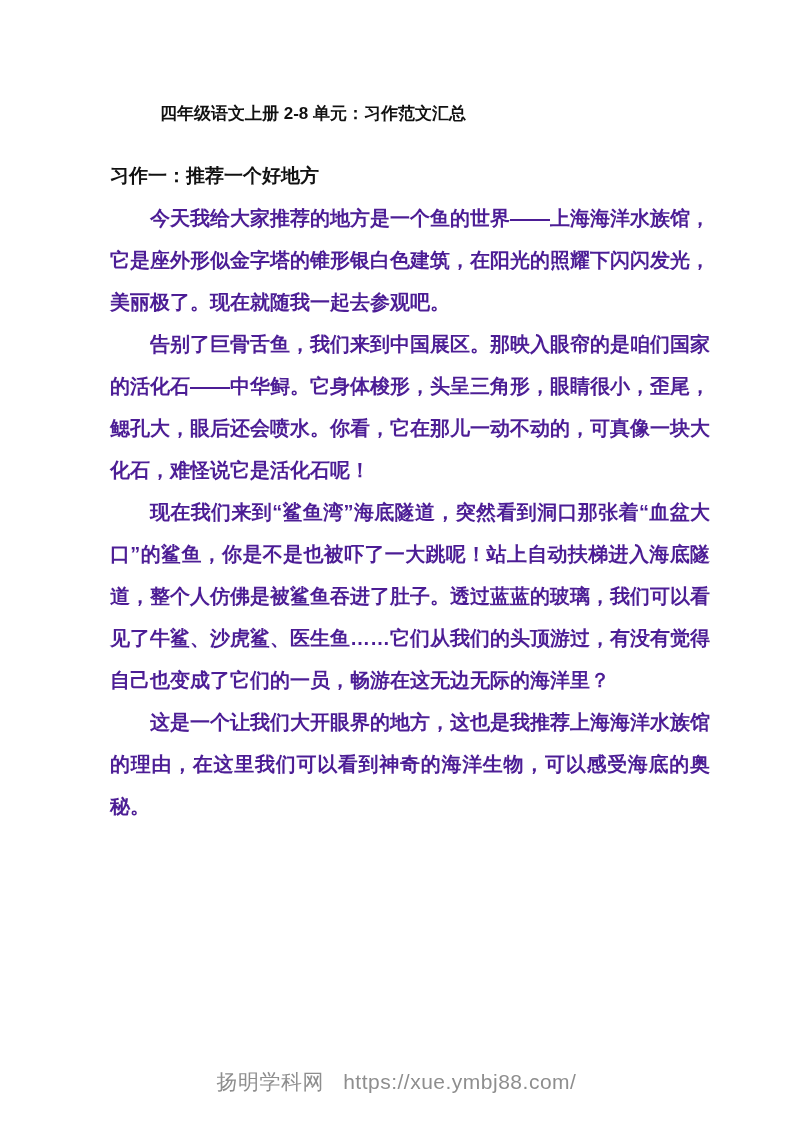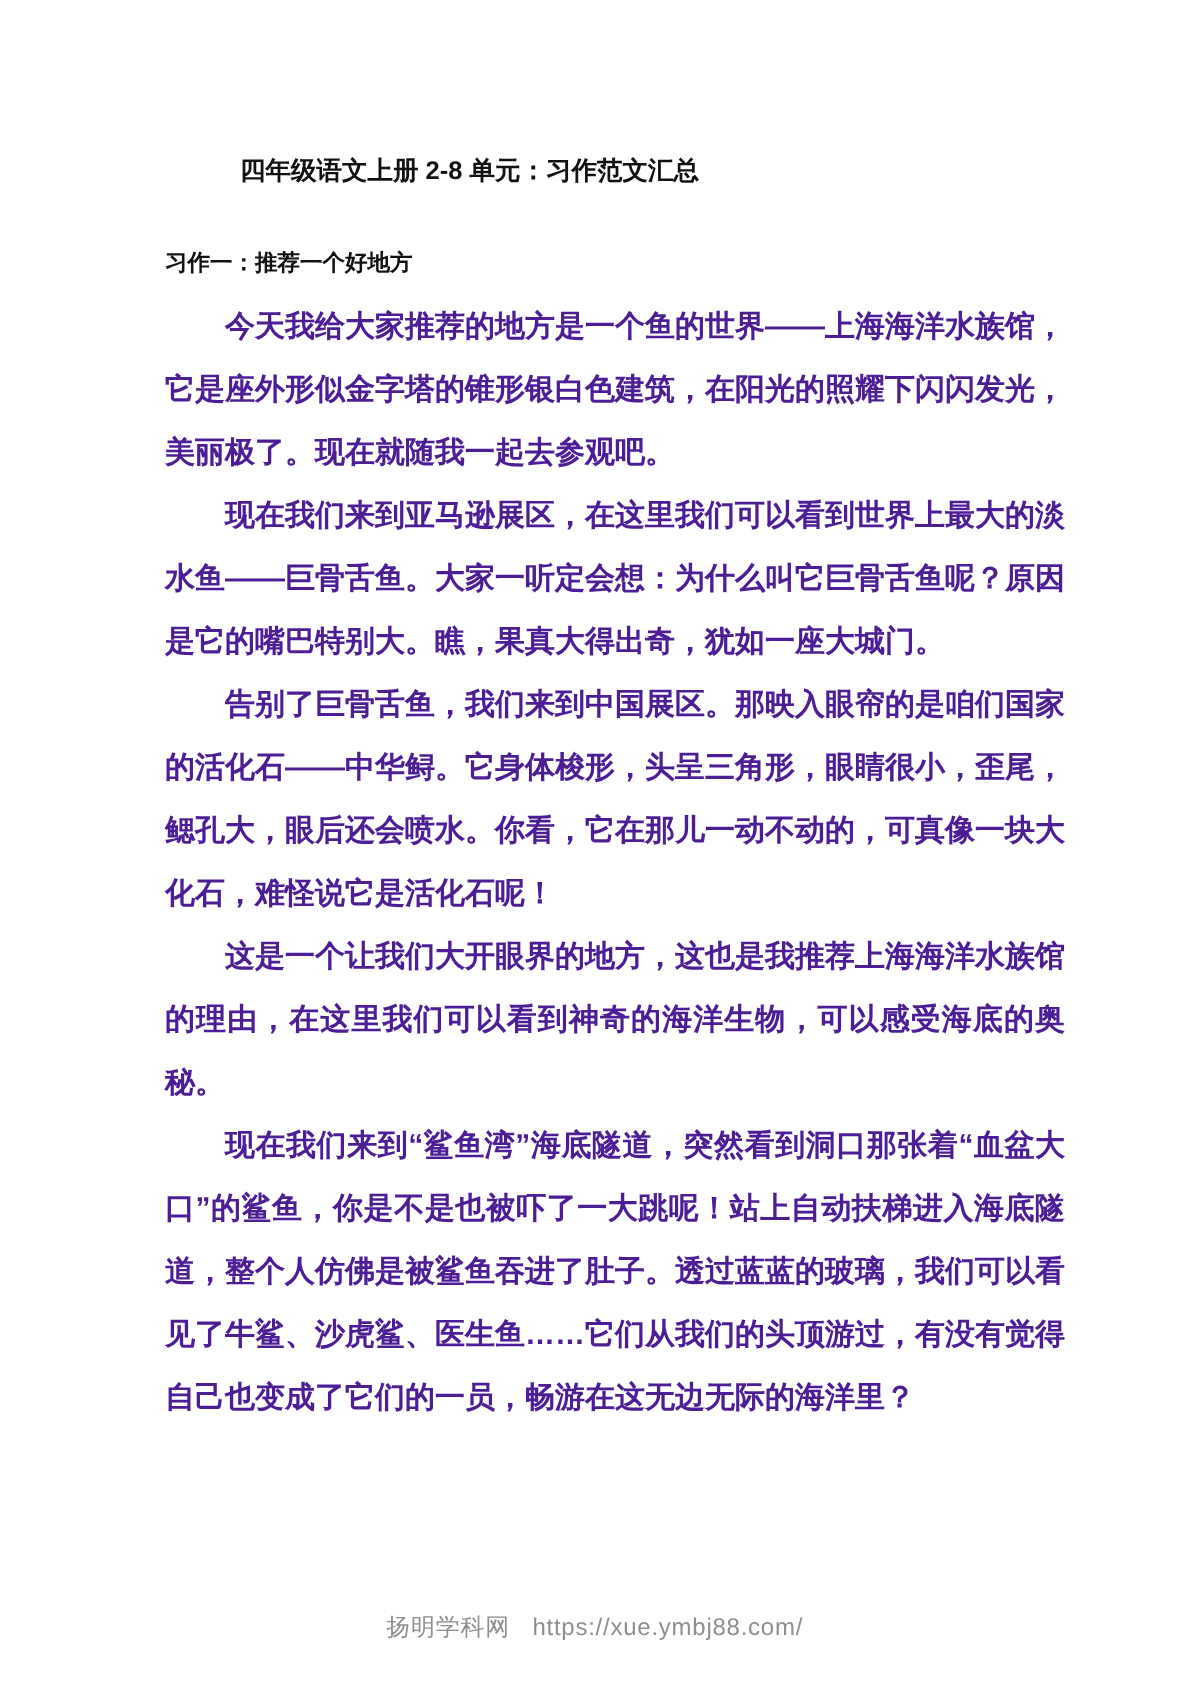--- a/index.html
+++ b/index.html
@@ -24,21 +24,21 @@
   }
   .doc-title {
     font-size: 17px;
     font-weight: 700;
     line-height: 22px;
     margin: 0 0 0 50px;
     color: #111111;
     white-space: nowrap;
   }
   .section-heading {
-    font-size: 15px;
+    font-size: 19px;
     font-weight: 700;
     line-height: 26px;
     margin: 38px 0 0 0;
     color: #111111;
   }
   .essay-title {
     font-size: 19px;
     font-weight: 700;
     line-height: 26px;
     text-align: center;
@@ -57,43 +57,42 @@
     text-indent: 2em;
     color: #4c1d95;
     letter-spacing: 0;
   }
   .page-footer {
     position: absolute;
     left: 0;
     right: 0;
     bottom: 26px;
     text-align: center;
-    font-size: 16px;
+    font-size: 21px;
     font-weight: 400;
     color: #8e8e8e;
     letter-spacing: 0.5px;
   }
   .page-footer span { color: #8e8e8e; }
 </style>
 </head>
 <body>
 
 <div class="page">
 
   <h1 class="doc-title">四年级语文上册 2-8 单元：习作范文汇总</h1>
 
   <h2 class="section-heading">习作一：推荐一个好地方</h2>
 
 
   <div class="body-text">
     <p>今天我给大家推荐的地方是一个鱼的世界——上海海洋水族馆，它是座外形似金字塔的锥形银白色建筑，在阳光的照耀下闪闪发光，美丽极了。现在就随我一起去参观吧。</p>
-    <p>现在我们来到亚马逊展区，在这里我们可以看到世界上最大的淡水鱼——巨骨舌鱼。大家一听定会想：为什么叫它巨骨舌鱼呢？原因是它的嘴巴特别大。瞧，果真大得出奇，犹如一座大城门。</p>
     <p>告别了巨骨舌鱼，我们来到中国展区。那映入眼帘的是咱们国家的活化石——中华鲟。它身体梭形，头呈三角形，眼睛很小，歪尾，鳃孔大，眼后还会喷水。你看，它在那儿一动不动的，可真像一块大化石，难怪说它是活化石呢！</p>
+    <p>现在我们来到“鲨鱼湾”海底隧道，突然看到洞口那张着“血盆大口”的鲨鱼，你是不是也被吓了一大跳呢！站上自动扶梯进入海底隧道，整个人仿佛是被鲨鱼吞进了肚子。透过蓝蓝的玻璃，我们可以看见了牛鲨、沙虎鲨、医生鱼……它们从我们的头顶游过，有没有觉得自己也变成了它们的一员，畅游在这无边无际的海洋里？</p>
     <p>这是一个让我们大开眼界的地方，这也是我推荐上海海洋水族馆的理由，在这里我们可以看到神奇的海洋生物，可以感受海底的奥秘。</p>
-    <p>现在我们来到“鲨鱼湾”海底隧道，突然看到洞口那张着“血盆大口”的鲨鱼，你是不是也被吓了一大跳呢！站上自动扶梯进入海底隧道，整个人仿佛是被鲨鱼吞进了肚子。透过蓝蓝的玻璃，我们可以看见了牛鲨、沙虎鲨、医生鱼……它们从我们的头顶游过，有没有觉得自己也变成了它们的一员，畅游在这无边无际的海洋里？</p>
   </div>
 
   <div class="page-footer">
     <span>扬明学科网</span>
     <span>&nbsp;</span>
     <span>https://xue.ymbj88.com/</span>
   </div>
 
 </div>
 

